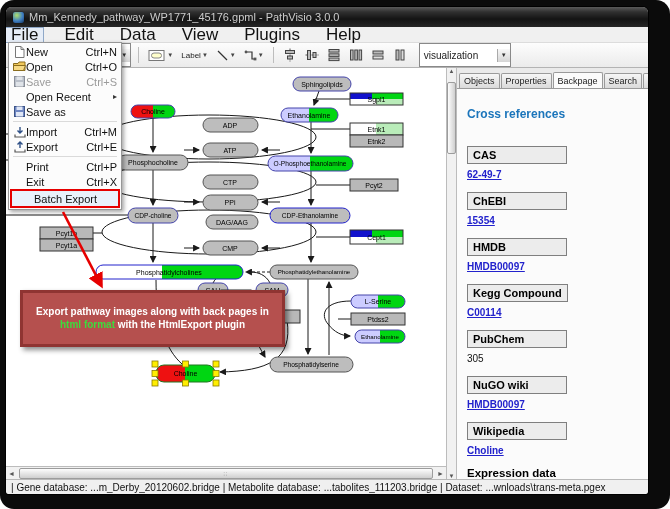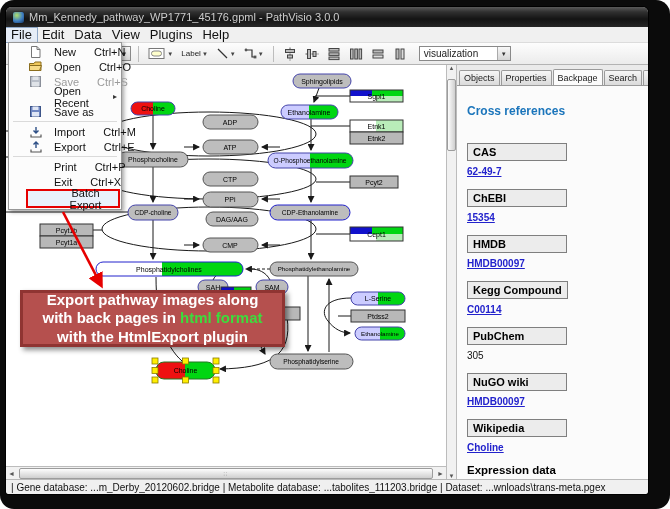--- a/index.html
+++ b/index.html
@@ -4,27 +4,27 @@
 <style>
   html,body{margin:0;padding:0;}
   body{width:670px;height:509px;background:#fff;font-family:"Liberation Sans",sans-serif;position:relative;overflow:hidden;}
   .frame{position:absolute;inset:0;background:#0b0b0b;border-radius:14px;}
   .window{position:absolute;left:6px;top:7px;width:642px;height:487px;background:#ededed;border-radius:5px 5px 2px 2px;outline:1px solid #000;display:flex;flex-direction:column;overflow:hidden;}
   
   .titlebar{flex:0 0 20px;background:linear-gradient(180deg,#5a5a5a 0%,#303030 25%,#141414 60%,#262626 100%);border-radius:5px 5px 0 0;display:flex;align-items:center;gap:5px;padding:0 7px;}
   .app-icon{width:11px;height:11px;border-radius:2px;background:radial-gradient(circle at 35% 30%,#aee06a 0%,#3f7ec2 55%,#14345e 100%);box-shadow:0 0 1px #000;}
   .title-text{color:#cccccc;font-size:11px;white-space:nowrap;}
   
-  .menubar{flex:0 0 15px;background:#f0f0f0;display:flex;align-items:center;font-size:13px;border-bottom:1px solid #dcdcdc;color:#111;}
+  .menubar{flex:0 0 15px;background:#f0f0f0;display:flex;align-items:center;font-size:17px;border-bottom:1px solid #dcdcdc;color:#111;gap:16px;}
   .menu-item{padding:0px 5px;height:14px;line-height:14px;}
   .menu-item.open{background:#e6edf7;outline:1px solid #8fa8c8;}
   
   .toolbar{flex:0 0 21px;background:linear-gradient(#fdfdfd,#ebebeb);border-bottom:1px solid #b3b3b3;display:flex;align-items:center;gap:4px;padding:0 5px;font-size:10px;color:#222;}
   .tb-label{font-size:10px;}
-  .combo{background:#fff;border:1px solid #898989;height:15px;display:flex;align-items:center;padding-left:4px;box-sizing:border-box;}
+  .combo{background:#fff;border:1px solid #898989;height:24px;display:flex;align-items:center;padding-left:4px;box-sizing:border-box;}
   .combo .arrow-btn{margin-left:auto;width:12px;height:13px;background:linear-gradient(#f8f8f8,#d5d5d5);border-left:1px solid #aaa;display:flex;align-items:center;justify-content:center;font-size:6px;color:#333;}
   .tb-sep{width:1px;height:16px;background:#bdbdbd;margin:0 3px;}
   .tb-btn{height:16px;display:flex;align-items:center;justify-content:center;padding:0 1px;border:1px solid transparent;}
   .dd-caret{font-size:6px;color:#444;margin-left:1px;}
   
   .main{flex:1;display:flex;min-height:0;justify-content:center;}
   .canvas-col{width:440px;flex:0 0 440px;display:flex;flex-direction:column;}
   .canvas{position:relative;background:#ffffff;height:405px;overflow:hidden;}
   .hscroll{height:12px;background:#f1f1f1;border-top:1px solid #bcbcbc;display:flex;align-items:center;font-size:7px;color:#555;}
   .hs-arrow{width:11px;text-align:center;}
@@ -40,29 +40,29 @@
   .xref-heading{color:#1b75bb;font-weight:bold;font-size:12px;margin:12px 0 24px 0;}
   .xref-section{margin-bottom:11px;}
   .xref-title{display:inline-block;min-width:88px;background:#ececec;border:1px solid #7f7f7f;font-weight:bold;font-size:11px;padding:2px 5px;margin-bottom:5px;white-space:nowrap;}
   .xref-value{display:block;font-size:10px;font-weight:bold;color:#2222cc;text-decoration:underline;}
   .xref-value.plain{color:#111;font-weight:normal;text-decoration:none;}
   .expr-heading{font-weight:bold;font-size:11.5px;color:#000;margin-top:4px;}
   
   .statusbar{flex:0 0 14px;background:#f0f0f0;border-top:1px solid #b8b8b8;font-size:10px;display:flex;align-items:center;padding:0 5px;color:#111;white-space:nowrap;overflow:hidden;}
   
   .filemenu{position:absolute;left:2px;top:35px;width:114px;background:#fcfcfc;border:1px solid #979797;box-shadow:2px 2px 4px rgba(0,0,0,.35);z-index:40;font-size:11px;padding:1px;box-sizing:border-box;}
-  .mi{display:flex;align-items:center;height:15px;gap:12px;padding:0 3px;color:#111;margin-left:16px;}
+  .mi{display:flex;align-items:center;height:15px;gap:0;padding:0 3px;color:#111;}
   .mi .ic{width:13px;height:13px;flex:0 0 13px;display:flex;align-items:center;justify-content:center;}
   .mi .sc{margin-left:auto;padding-left:6px;}
   .mi .sub{margin-left:auto;font-size:8px;color:#333;}
   .mi.disabled{color:#9b9b9b;}
   .mi-sep{height:1px;background:#dadada;margin:2px 3px;}
   .mi.batch{border:2px solid #e60000;background:#e9f1fb;height:15px;padding:0 9px;text-align:center;}
   
-  .callout{position:absolute;left:14px;top:283px;width:265px;height:57px;background:#b5504e;border:3px solid #8f3432;box-shadow:3px 3px 5px rgba(0,0,0,.45);z-index:30;color:#fff;font-weight:bold;font-size:15px;display:flex;align-items:center;justify-content:center;text-align:center;line-height:1.22;padding:2px 8px;box-sizing:border-box;}
+  .callout{position:absolute;left:14px;top:283px;width:265px;height:57px;background:#b5504e;border:3px solid #8f3432;box-shadow:3px 3px 5px rgba(0,0,0,.45);z-index:30;color:#fff;font-weight:bold;font-size:10px;display:flex;align-items:center;justify-content:center;text-align:center;line-height:1.22;padding:2px 8px;box-sizing:border-box;}
   .callout .hl{color:#3ddc3d;}
   .overlay-svg{position:absolute;inset:0;z-index:50;pointer-events:none;}
   .pathway-svg{position:absolute;left:0;top:0;}
   .pathway-svg text{fill:#000;}
   .t7{font-size:7px;} .t6{font-size:6.2px;} .t65{font-size:6.6px;}
 </style>
 </head>
 <body>
 
 <div class="frame"></div>

